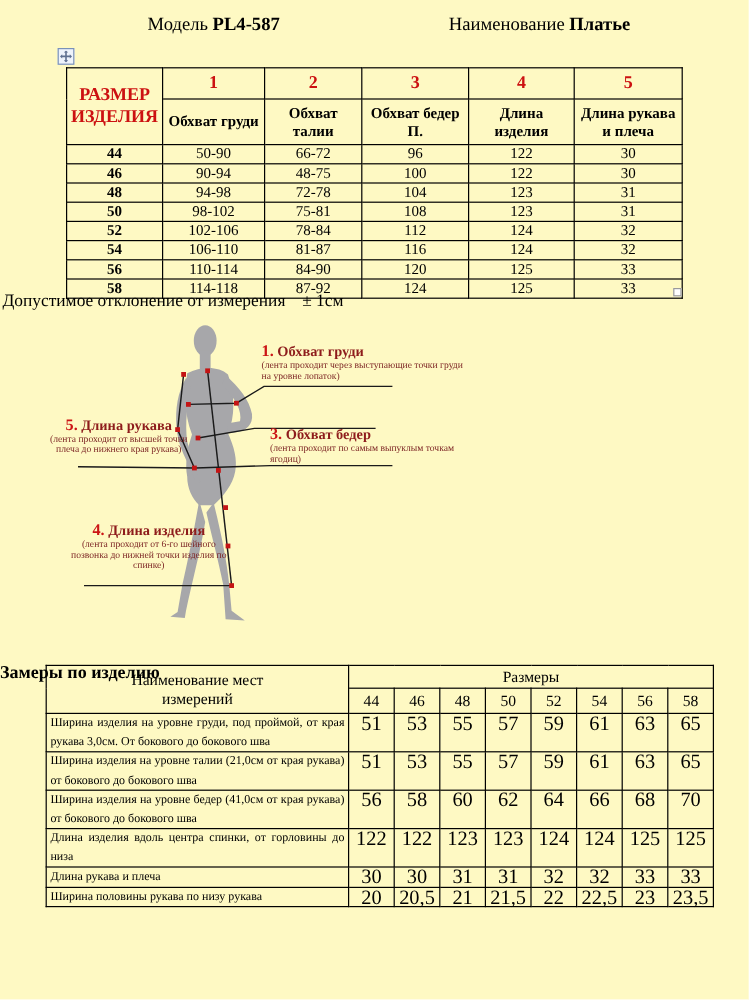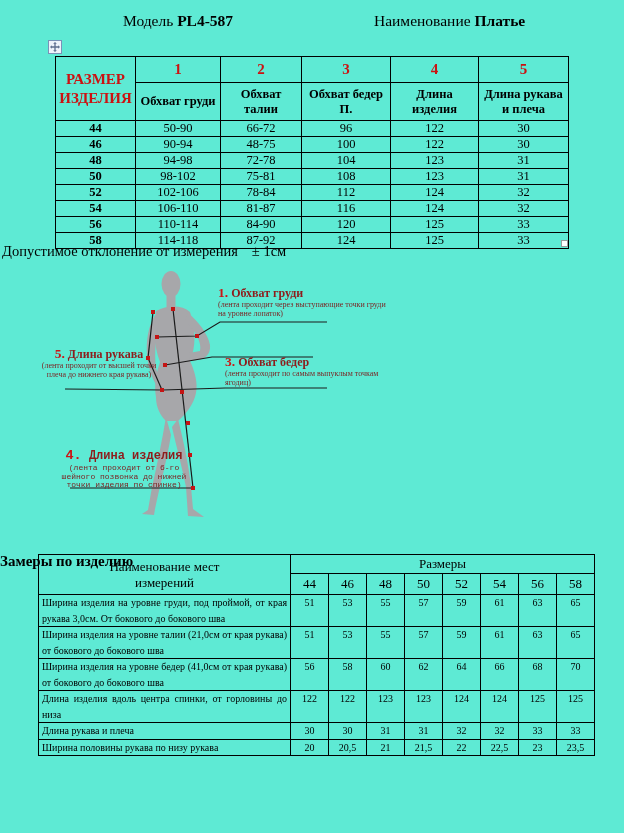--- a/index.html
+++ b/index.html
@@ -1,16 +1,16 @@
 <!DOCTYPE html>
 <html><head>
 <meta charset="utf-8">
 <style>
   html,body{margin:0;padding:0;background:#fff;}
-  .page{position:relative;width:624px;height:833px;background:#5eead4;overflow:hidden;
+  .page{position:relative;width:624px;height:833px;background:#fef9c3;overflow:hidden;
         font-family:"Liberation Serif","DejaVu Serif",serif;color:#000;}
 
   
   .doc-head{position:absolute;top:12px;left:0;width:624px;font-size:15.5px;}
   .doc-head .model{position:absolute;left:123px;top:0;white-space:nowrap;}
   .doc-head .pname{position:absolute;left:374px;top:0;white-space:nowrap;}
   .bold{font-weight:bold;}
 
   
   .move-handle{position:absolute;left:48px;top:40px;width:14px;height:14px;
@@ -37,35 +37,35 @@
   .figure{position:absolute;left:0;top:255px;width:624px;height:295px;margin-left:20px;}
   .figure svg{position:absolute;left:0;top:0;}
   .ann{position:absolute;color:#8e1c1c;}
   .ann-title{font-size:12px;font-weight:bold;line-height:13px;white-space:nowrap;}
   .ann-num{color:#cc1515;font-size:13.5px;}
   .ann-desc{font-size:8px;line-height:8.5px;color:#7c2424;margin-top:1px;}
   .ann.a-chest{left:198px;top:31px;width:170px;text-align:left;}
   .ann.a-waist{left:205px;top:67px;width:152px;text-align:left;}
   .ann.a-hips{left:205px;top:100px;width:168px;text-align:left;}
   .ann.a-sleeve{left:15px;top:92px;width:128px;text-align:center;}
-  .ann.a-length{left:35px;top:194px;width:138px;text-align:center;font-family:Liberation Mono, monospace;}
+  .ann.a-length{left:35px;top:180px;width:138px;text-align:center;}
 
   
   .section-title{position:absolute;left:0;top:553px;width:624px;text-align:left;
     font-size:15px;font-weight:bold;}
 
   
   .measure-table{position:absolute;left:1px;top:554px;width:557px;margin-left:37px;}
   .measure-table td,.measure-table th{border:1px solid #000;padding:0;font-weight:normal;}
   .measure-table th{font-size:13px;text-align:center;}
   .measure-table .hdr-sizes{height:19px;}
   .measure-table .hdr-nums th{height:20px;}
   .measure-table .name-hd div{width:160px;margin:0 auto;line-height:16px;}
   .measure-table td.mname{font-size:10px;line-height:15.5px;text-align:justify;padding:0 3px;}
-  .measure-table td.mval{font-size:10px;line-height:15.5px;text-align:center;vertical-align:top;}
+  .measure-table td.mval{font-size:17px;line-height:15.5px;text-align:center;vertical-align:top;}
 </style>
 </head>
 <body>
 
 <div class="page">
 
   <div class="doc-head">
     <div class="model">
       <span>Модель</span>
       <span class="bold">PL4-587</span>

